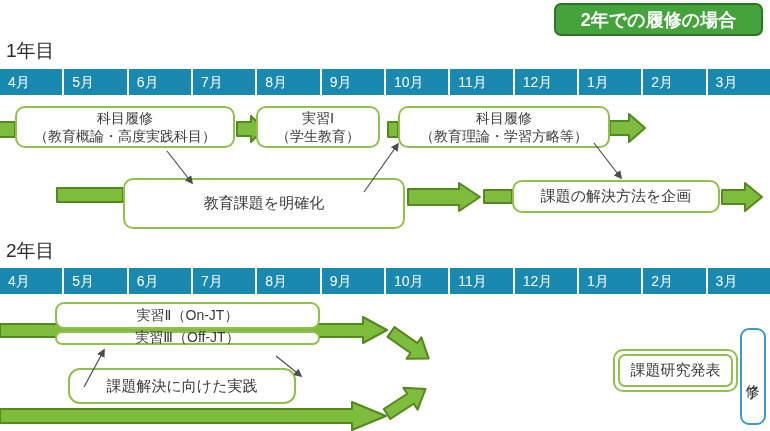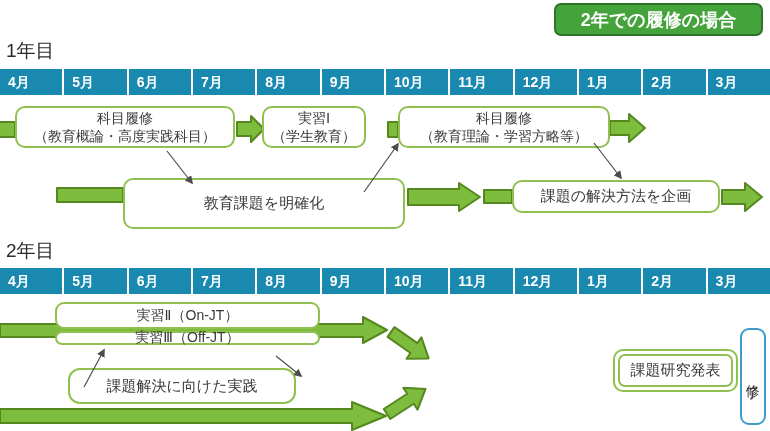--- a/index.html
+++ b/index.html
@@ -18,21 +18,21 @@
     display:flex;align-items:center;justify-content:center;box-sizing:border-box;white-space:nowrap;
   }
   .year-label{
     position:absolute;left:6px;z-index:2;font-size:19px;color:#2b2b2b;white-space:nowrap;
   }
   .month-row{
     position:absolute;left:0;width:770px;height:26px;z-index:2;
     display:flex;gap:2px;
   }
   .month{
-    flex:1;background:#1989b0;color:#fff;font-size:14px;font-weight:bold;
+    flex:1;background:#1989b0;color:#fff;font-size:14px;font-weight:normal;
     line-height:26px;padding-left:8px;box-sizing:border-box;white-space:nowrap;overflow:hidden;
   }
   .fbox{
     position:absolute;z-index:3;background:#fff;border:2px solid #90c050;border-radius:10px;
     box-sizing:border-box;display:flex;flex-direction:column;align-items:center;justify-content:center;
     text-align:center;white-space:nowrap;
   }
   .fbox .l1{font-size:14px;line-height:18px;}
   .fbox .l2{font-size:14px;line-height:18px;}
   .single{font-size:15px;}
@@ -93,21 +93,21 @@
     <span class="month">12月</span>
     <span class="month">1月</span>
     <span class="month">2月</span>
     <span class="month">3月</span>
   </div>
 
   <div class="fbox" style="left:15px;top:106px;width:220px;height:42px">
     <div class="l1">科目履修</div>
     <div class="l2">（教育概論・高度実践科目）</div>
   </div>
-  <div class="fbox" style="left:262px;top:106px;width:104px;height:42px">
+  <div class="fbox" style="left:256px;top:106px;width:124px;height:42px">
     <div class="l1">実習Ⅰ</div>
     <div class="l2">（学生教育）</div>
   </div>
   <div class="fbox" style="left:398px;top:106px;width:212px;height:42px">
     <div class="l1">科目履修</div>
     <div class="l2">（教育理論・学習方略等）</div>
   </div>
   <div class="fbox single" style="left:123px;top:178px;width:282px;height:51px">教育課題を明確化</div>
   <div class="fbox single" style="left:512px;top:180px;width:208px;height:33px">課題の解決方法を企画</div>
 

